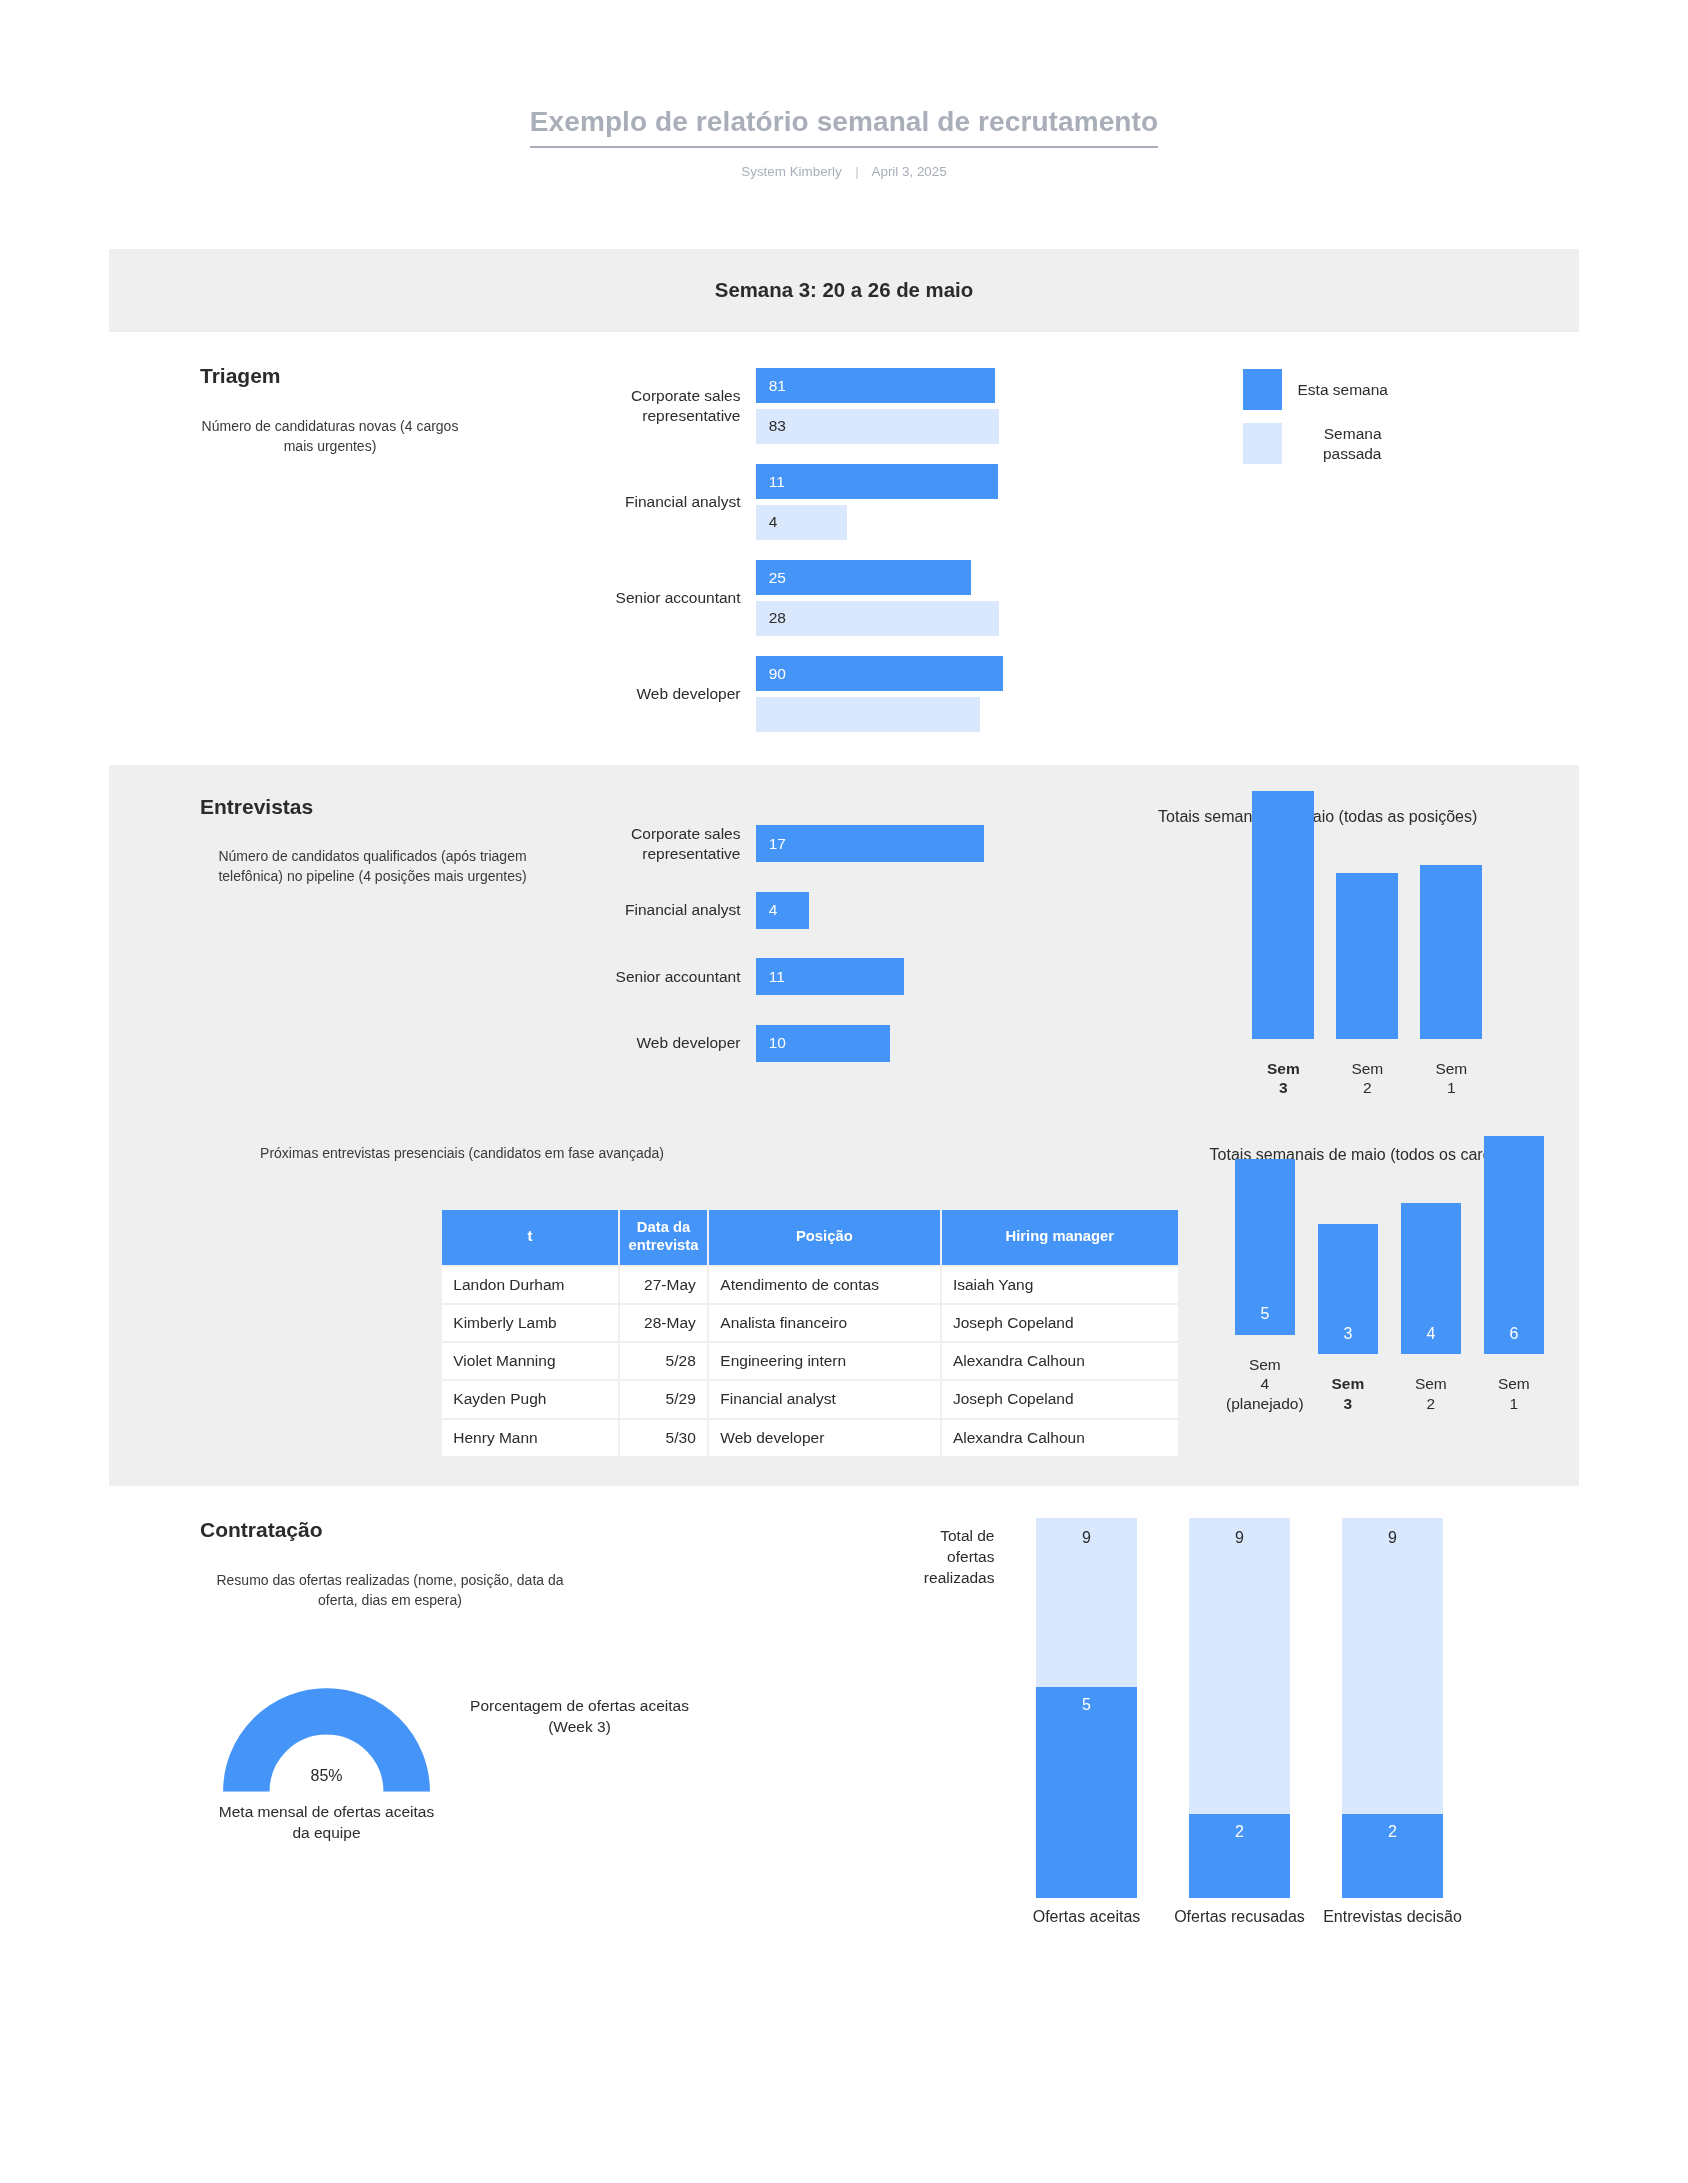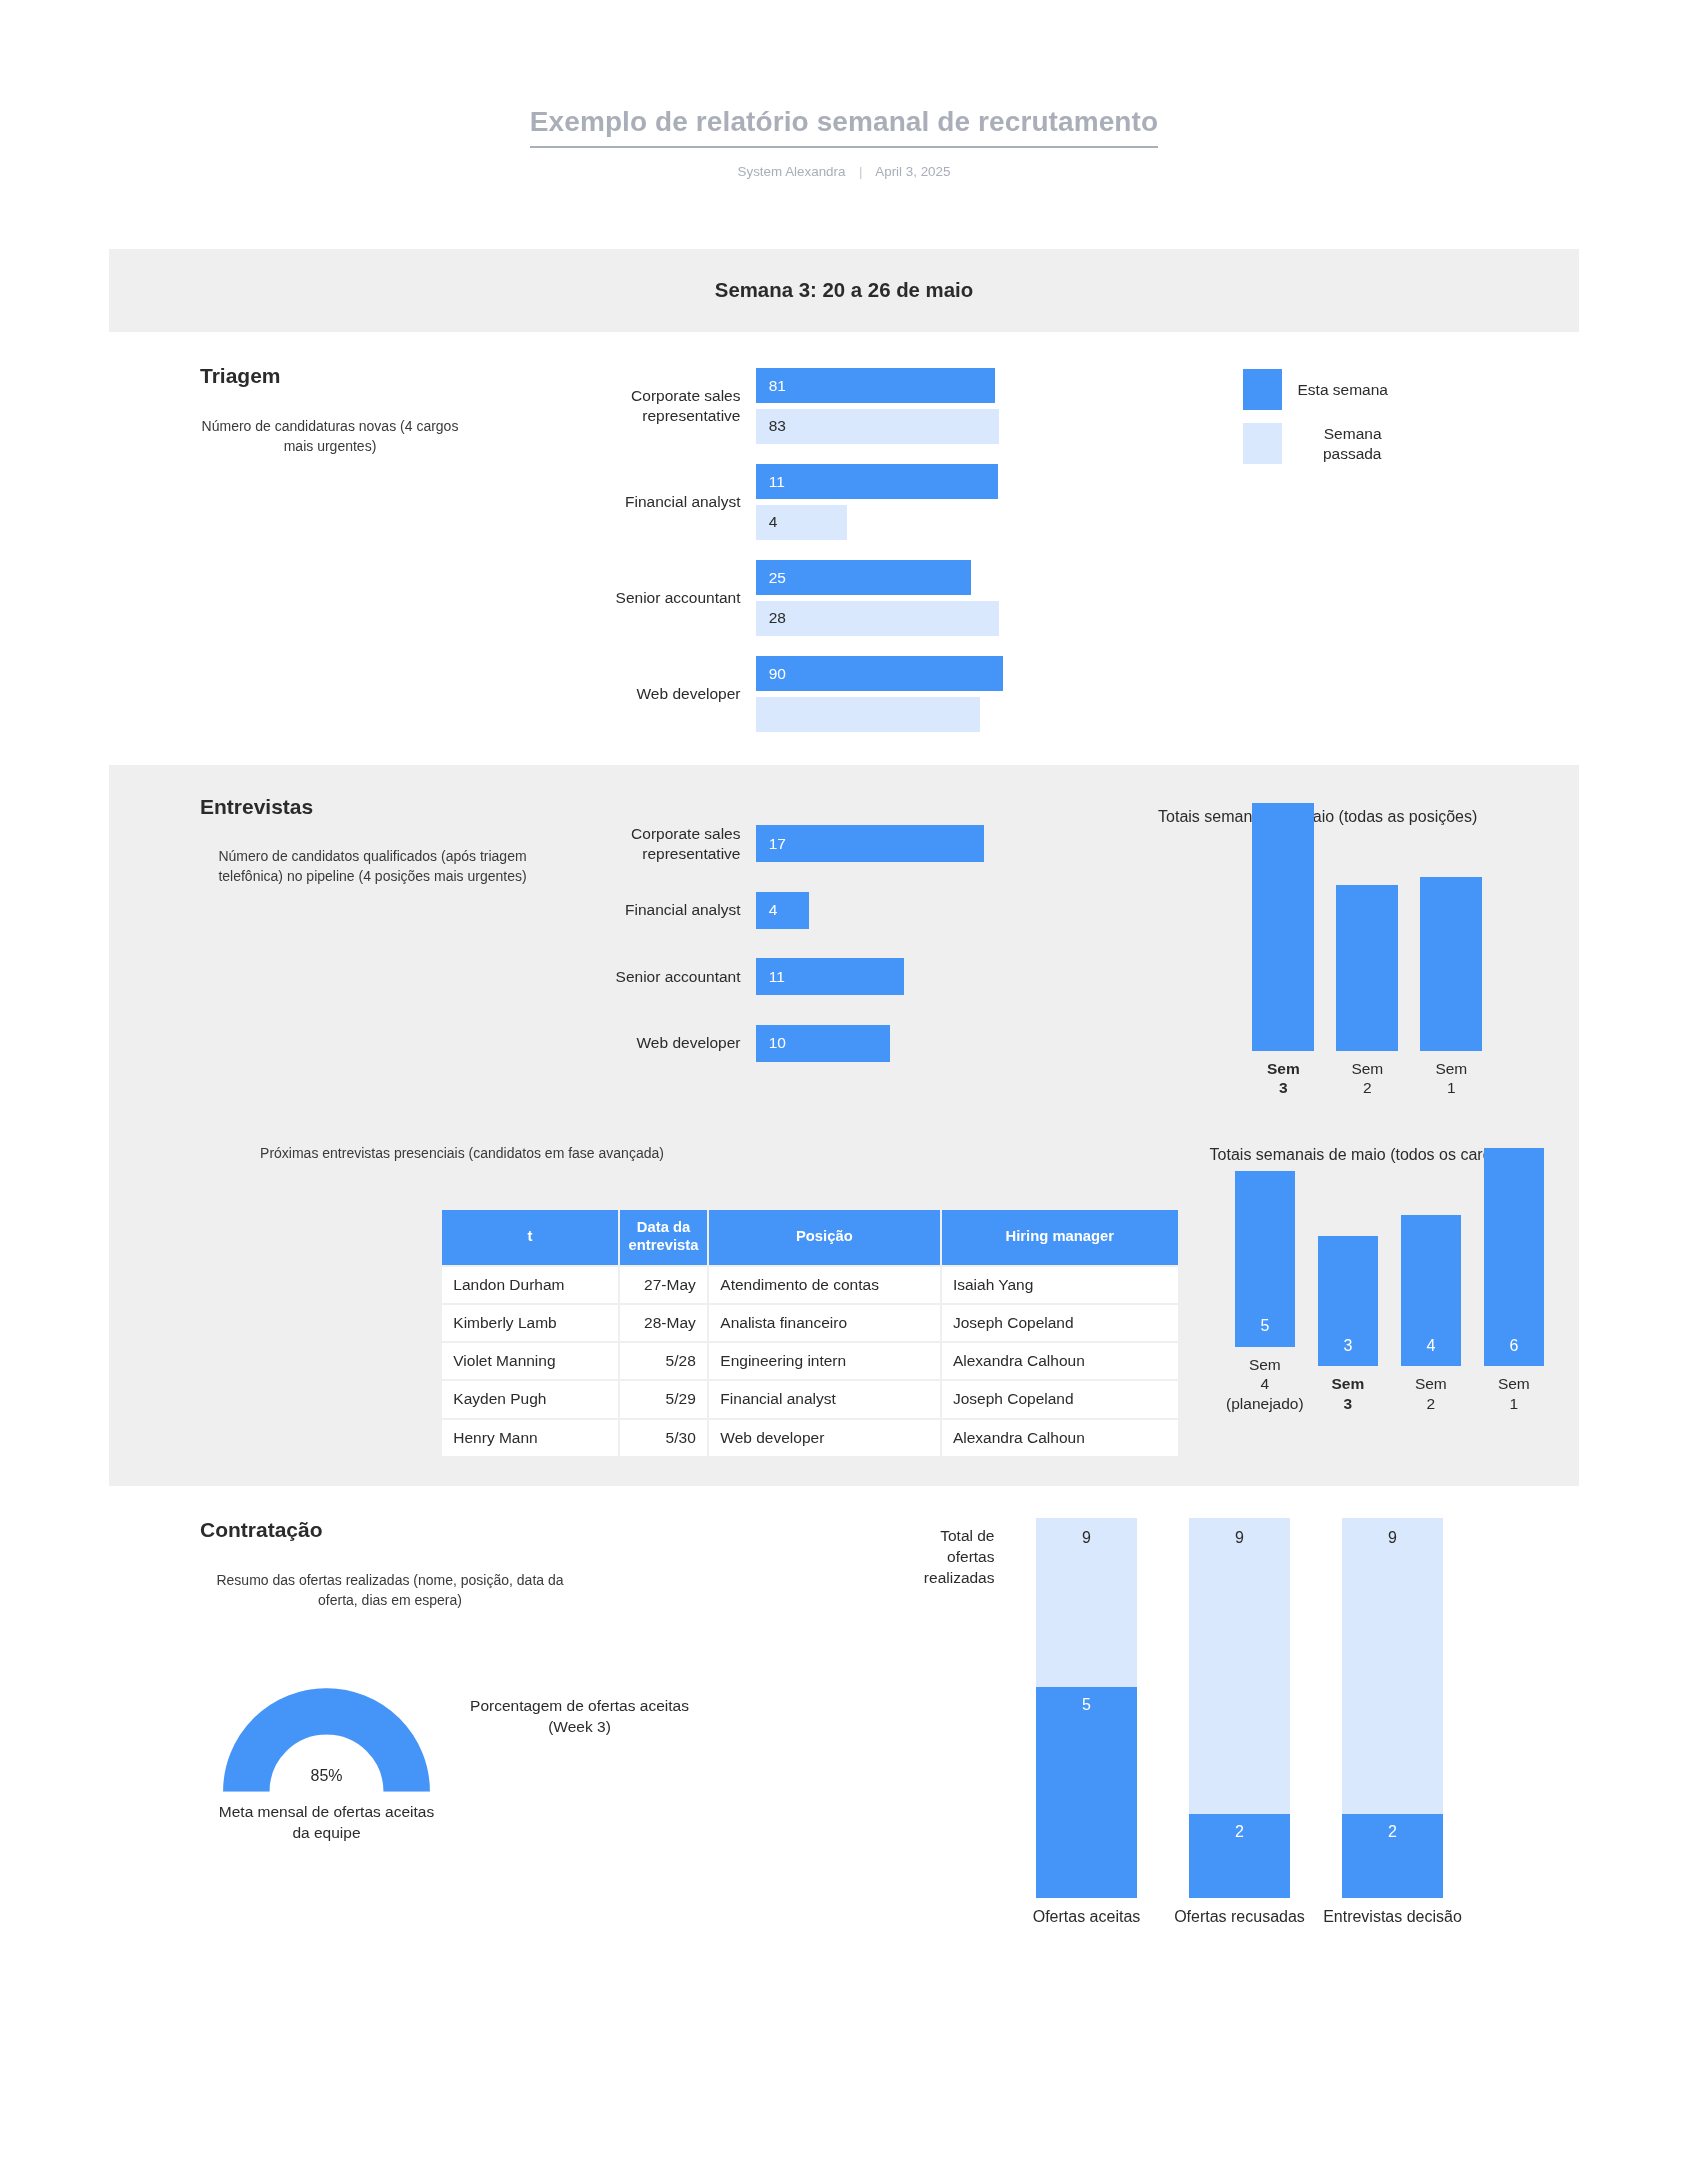--- a/index.html
+++ b/index.html
@@ -68,21 +68,21 @@
   }
   .vplot { display: flex; align-items: flex-end; justify-content: center; }
   .vcol { display: flex; flex-direction: column; align-items: center; }
   .vbar {
     display: flex; align-items: flex-end; justify-content: center;
     color: #ffffff; font-size: 16px;
   }
   .vbar span { padding-bottom: 11.3px; }
   .vtick {
     font-size: 15.5px; color: #2b2b2b; text-align: center;
-    line-height: 1.25; margin-top: 8px; white-space: pre-line;
+    line-height: 1.25; margin-top: 20px; white-space: pre-line;
   }
   .vtick.bold { font-weight: bold; }
 
   
   table.itable { border-collapse: separate; border-spacing: 2.1px; }
   table.itable th {
     background: #4594f7; color: #ffffff; font-size: 14.8px; font-weight: bold;
     padding: 9.8px 8.4px; line-height: 1.2;
   }
   table.itable td {
@@ -125,21 +125,21 @@
   .olabel {
     font-size: 15.5px; color: #2b2b2b; text-align: right; line-height: 1.35;
   }
 </style>
 </head>
 <body>
 
 <div class="report-head">
   <div class="report-title">Exemplo de relatório semanal de recrutamento</div>
   <div class="report-sub">
-    <span>System Alexandra</span>
+    <span>System Kimberly</span>
     <span class="sep">|</span>
     <span>April 3, 2025</span>
   </div>
 </div>
 
 <div class="sheet band weekbar">
   <div class="weekbar-text">Semana 3: 20 a 26 de maio</div>
 </div>
 
 <div class="sheet plain" style="padding:32px 0 29.5px 0;">

